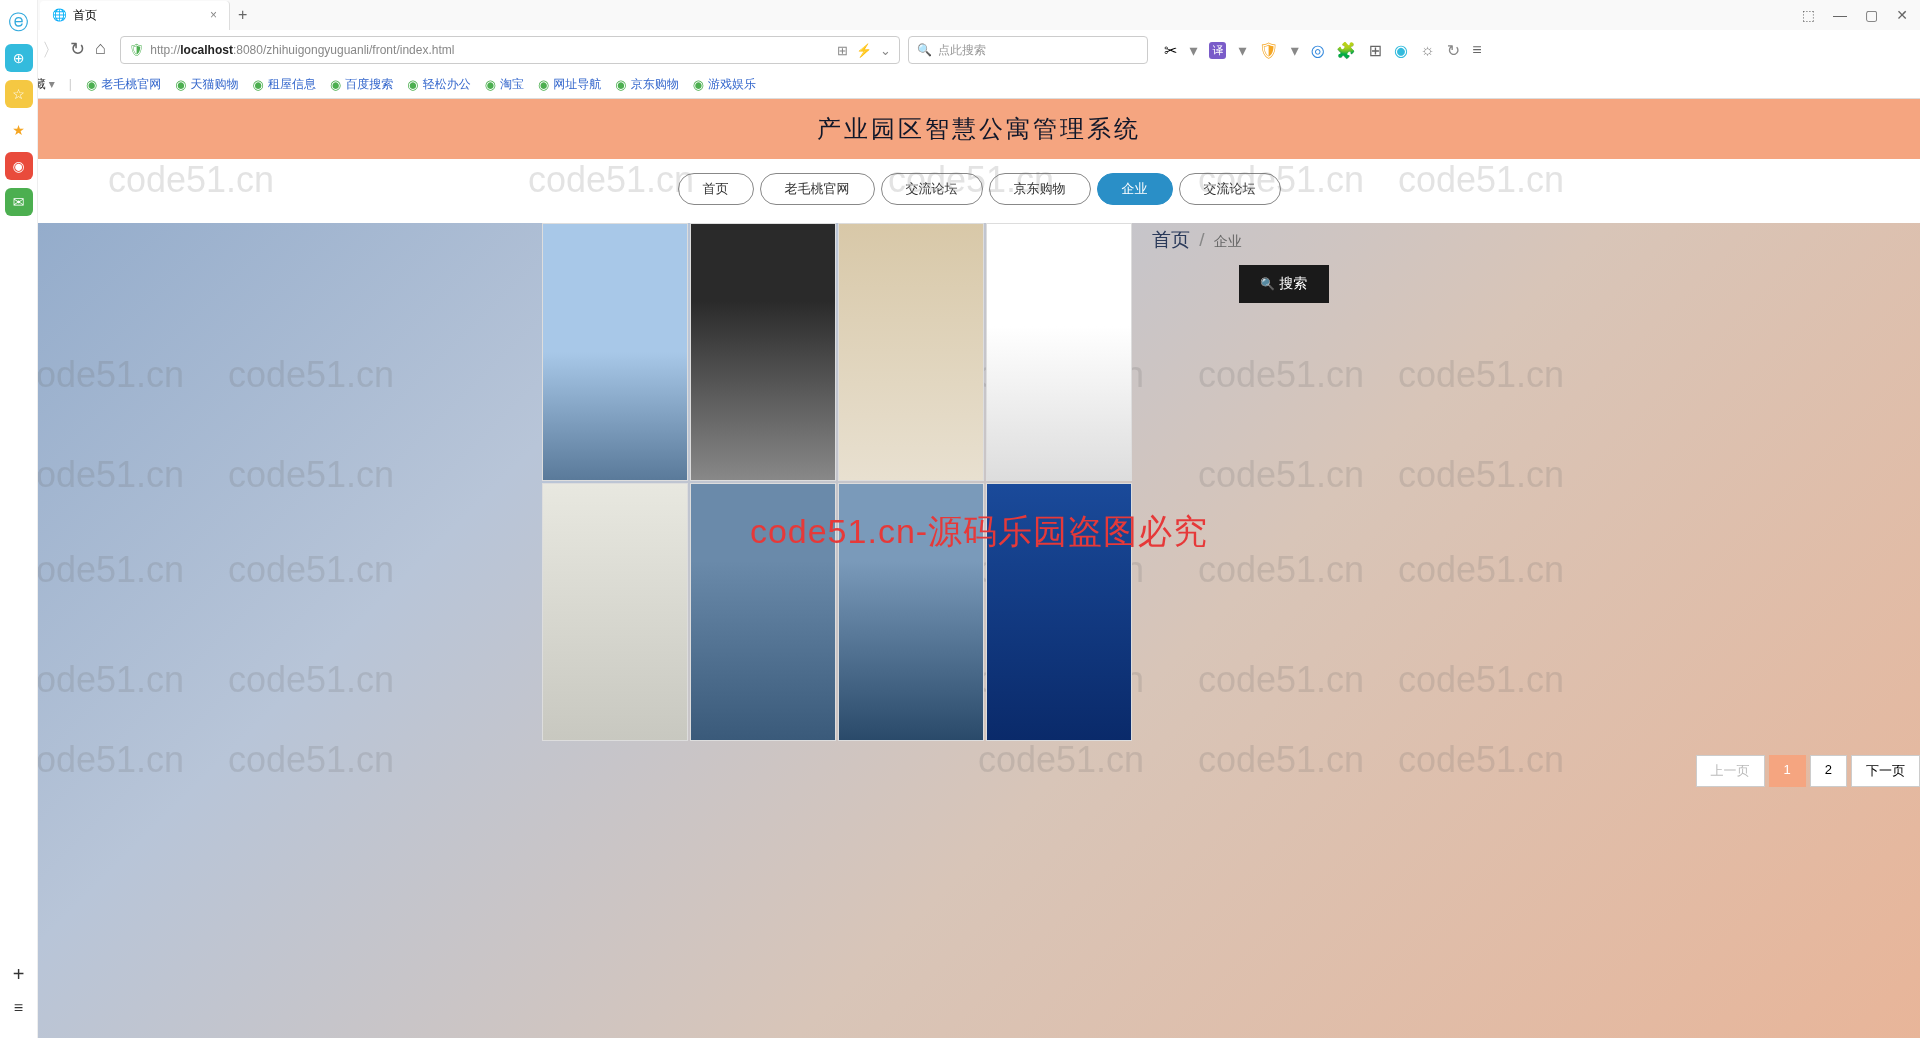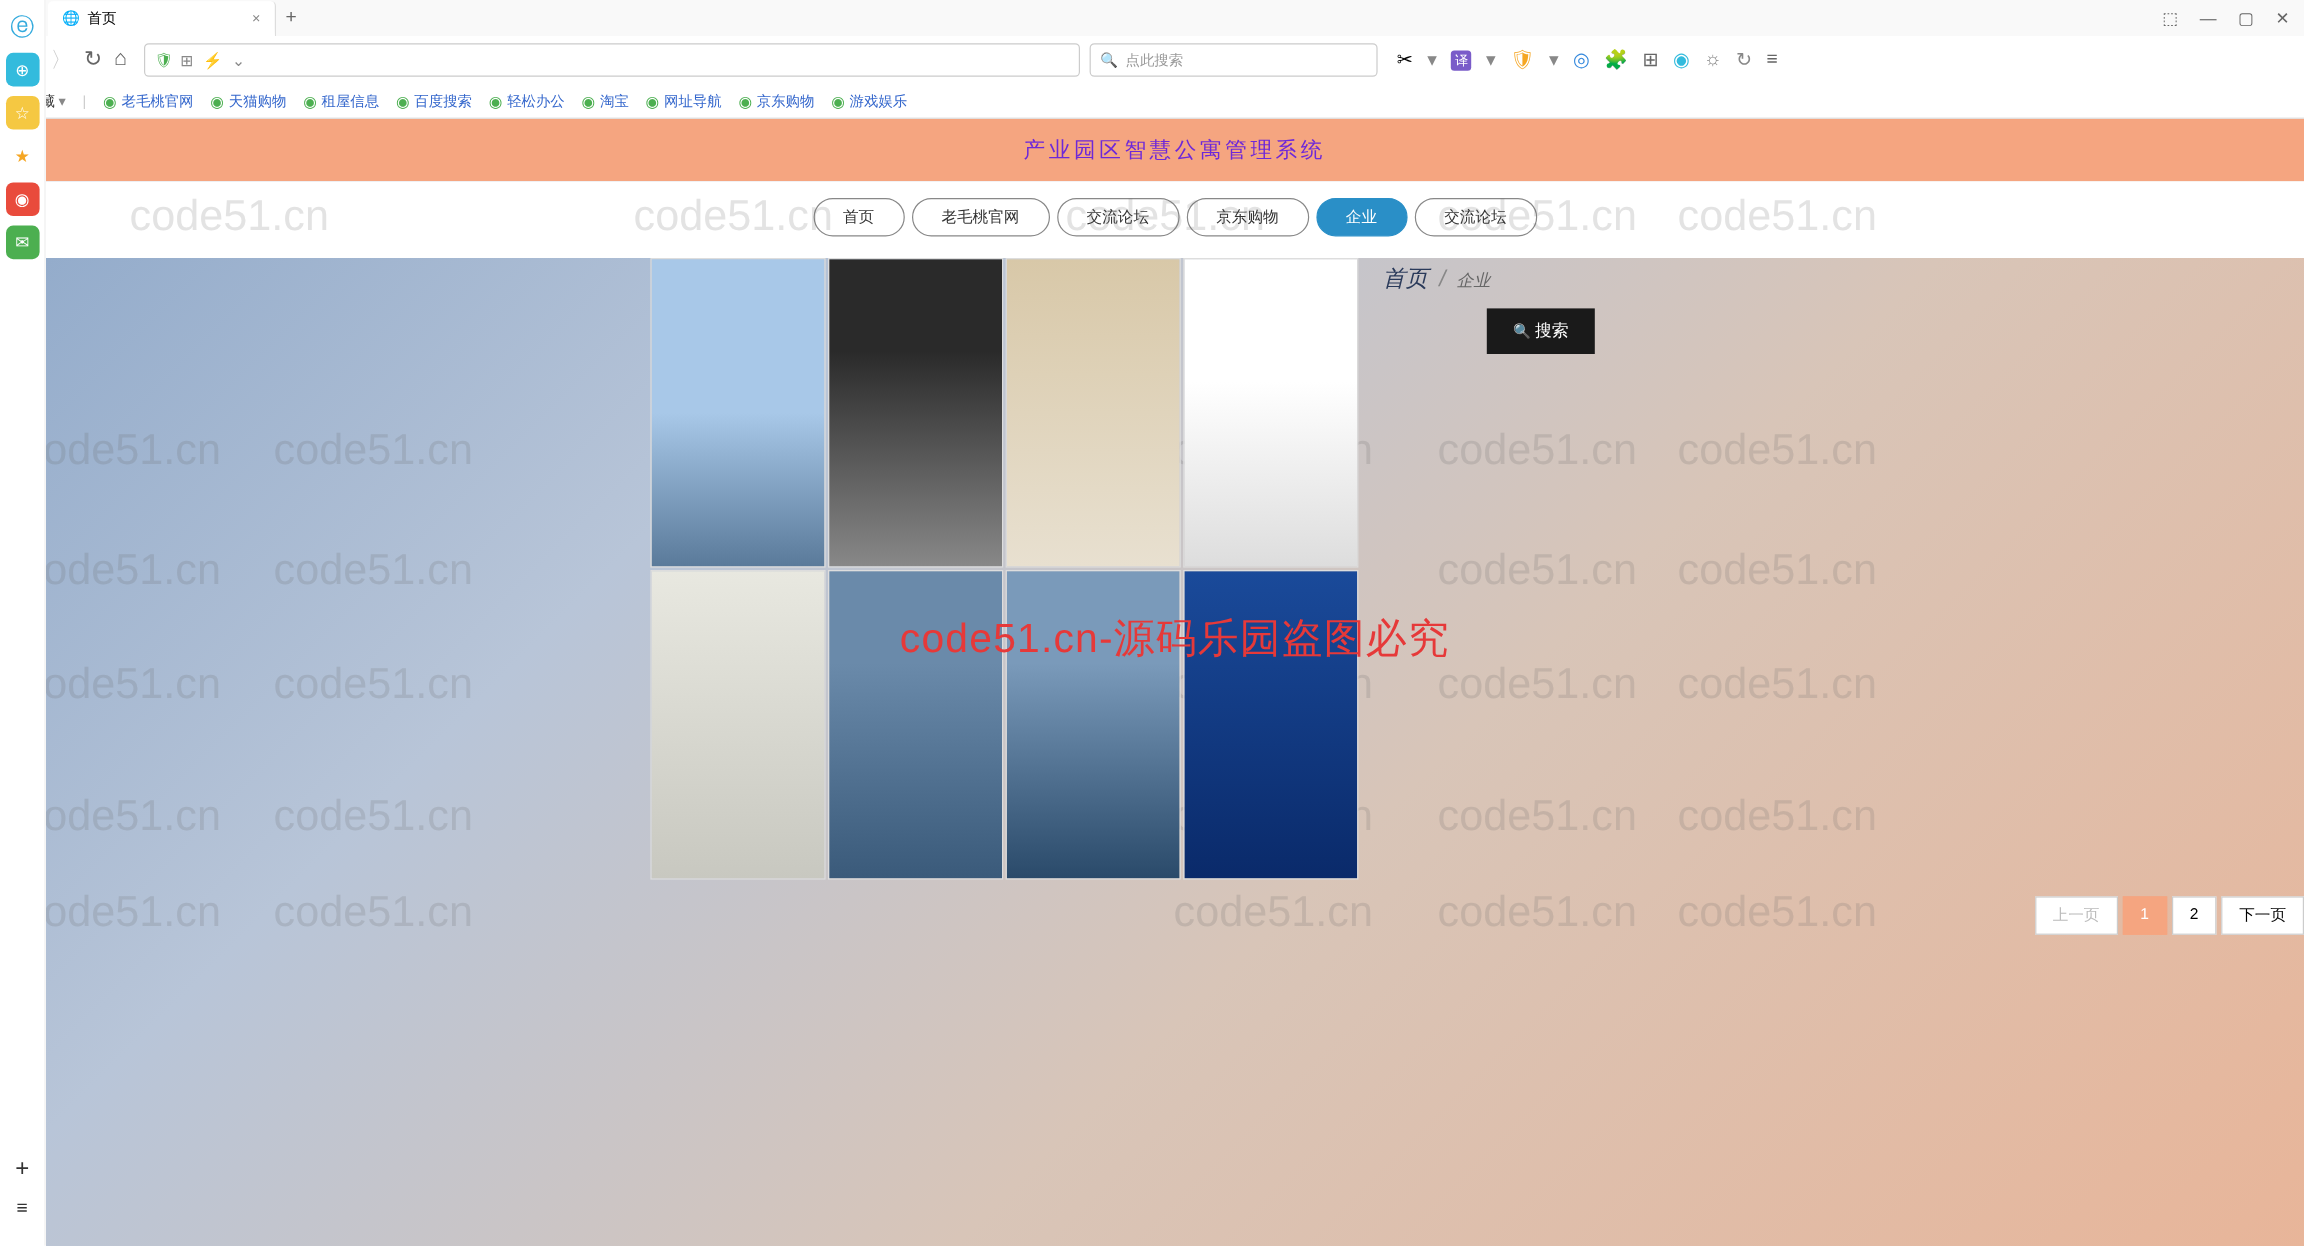--- a/index.html
+++ b/index.html
@@ -42,40 +42,40 @@
     .app-icon.red { background: #e94b3c; }
     .app-icon.green { background: #4CAF50; }
     .app-icon.plus { background: none; color: #333; font-size: 20px; position: absolute; bottom: 50px; }
     .app-icon.menu { background: none; color: #333; font-size: 16px; position: absolute; bottom: 16px; }
     
     
     .page-wrapper { margin-left: 38px; height: calc(100vh - 98px); overflow: auto; position: relative; }
     .page-bg { background: linear-gradient(135deg, #8ea8c9 0%, #b8c5d8 30%, #d8c5b8 60%, #e8b599 100%); min-height: 100%; position: relative; }
     .watermark { position: absolute; color: rgba(100,100,100,0.18); font-size: 36px; font-weight: 300; pointer-events: none; }
     
-    .header-banner { background: #f5a580; color: #6d28d9; text-align: center; padding: 14px 0; font-size: 18px; font-weight: 400; letter-spacing: 3px; }
+    .header-banner { background: #f5a580; color: #0f172a; text-align: center; padding: 14px 0; font-size: 24px; font-weight: 400; letter-spacing: 3px; }
     
     .nav-tabs { display: flex; justify-content: center; gap: 6px; padding: 14px 0 18px; background: #fff; }
     .nav-tab { padding: 6px 24px; border: 1px solid #888; border-radius: 18px; font-size: 13px; background: #fff; cursor: pointer; color: #333; }
     .nav-tab.active { background: #2a8fc7; color: #fff; border-color: #2a8fc7; }
     
     .content-area { display: flex; padding: 0 60px; gap: 20px; justify-content: center; }
     .gallery { display: grid; grid-template-columns: repeat(4, 146px); gap: 2px; }
     .gallery-item { width: 146px; height: 258px; background: linear-gradient(140deg, #bcd4e8, #e0e0e0); display: flex; align-items: center; justify-content: center; color: #999; font-size: 10px; position: relative; overflow: hidden; border: 1px solid #ddd; }
     .gallery-item.g1 { background: linear-gradient(to bottom, #a8c8e8 50%, #5a7a9a 100%); }
     .gallery-item.g2 { background: linear-gradient(to bottom, #2a2a2a 30%, #888 100%); }
     .gallery-item.g3 { background: linear-gradient(to bottom, #d8c8a8, #e8e0d0); }
     .gallery-item.g4 { background: linear-gradient(to bottom, #fff 40%, #ddd 100%); }
     .gallery-item.g5 { background: linear-gradient(to bottom, #e8e8e0, #c8c8c0); }
     .gallery-item.g6 { background: linear-gradient(to bottom, #6a8aaa 30%, #3a5a7a); }
     .gallery-item.g7 { background: linear-gradient(to bottom, #7a9aba 30%, #2a4a6a); }
     .gallery-item.g8 { background: linear-gradient(to bottom, #1a4a9a, #0a2a6a); }
     
     .sidebar-right { width: 264px; }
-    .breadcrumb { font-size: 19px; color: #2a3a5a; margin-bottom: 12px; padding-top: 4px; font-style: italic; }
+    .breadcrumb { font-size: 19px; color: #2a3a5a; margin-bottom: 12px; padding-top: 4px; }
     .breadcrumb .sep { color: #888; margin: 0 4px; }
     .breadcrumb .current { font-size: 14px; color: #666; }
     .search-input { width: 100%; padding: 12px 14px; border: none; font-size: 14px; text-align: center; background: #fff; margin-bottom: 18px; }
     .search-btn { display: block; margin: 0 auto; background: #1a1a1a; color: #fff; border: none; padding: 10px 22px; font-size: 14px; cursor: pointer; }
     .search-btn::before { content: "🔍 "; font-size: 12px; }
     
     .pagination { display: flex; justify-content: flex-end; gap: 4px; padding: 14px 0; }
     .page-btn { padding: 6px 14px; border: 1px solid #ccc; background: #fff; font-size: 13px; cursor: pointer; }
     .page-btn.disabled { color: #bbb; }
     .page-btn.active { background: #f5a580; color: #fff; border-color: #f5a580; }
@@ -114,20 +114,23 @@
 
   <div class="nav-bar">
     <div class="nav-arrows">
       <span>〈</span>
       <span style="color:#ccc">〉</span>
       <span>↻</span>
       <span>⌂</span>
     </div>
     <div class="url-bar">
       <span class="shield-icon">🛡</span>
+      <span class="url-text">
+        <span>http://</span><b>localhost</b><span>:8080/zhihuigongyuguanli/front/index.html</span>
+      </span>
       <span class="url-right-icons">
         <span>⊞</span>
         <span style="color:#4CAF50">⚡</span>
         <span>⌄</span>
       </span>
     </div>
     <div class="search-bar">
       <span>🔍</span>
       <span>点此搜索</span>
     </div>

